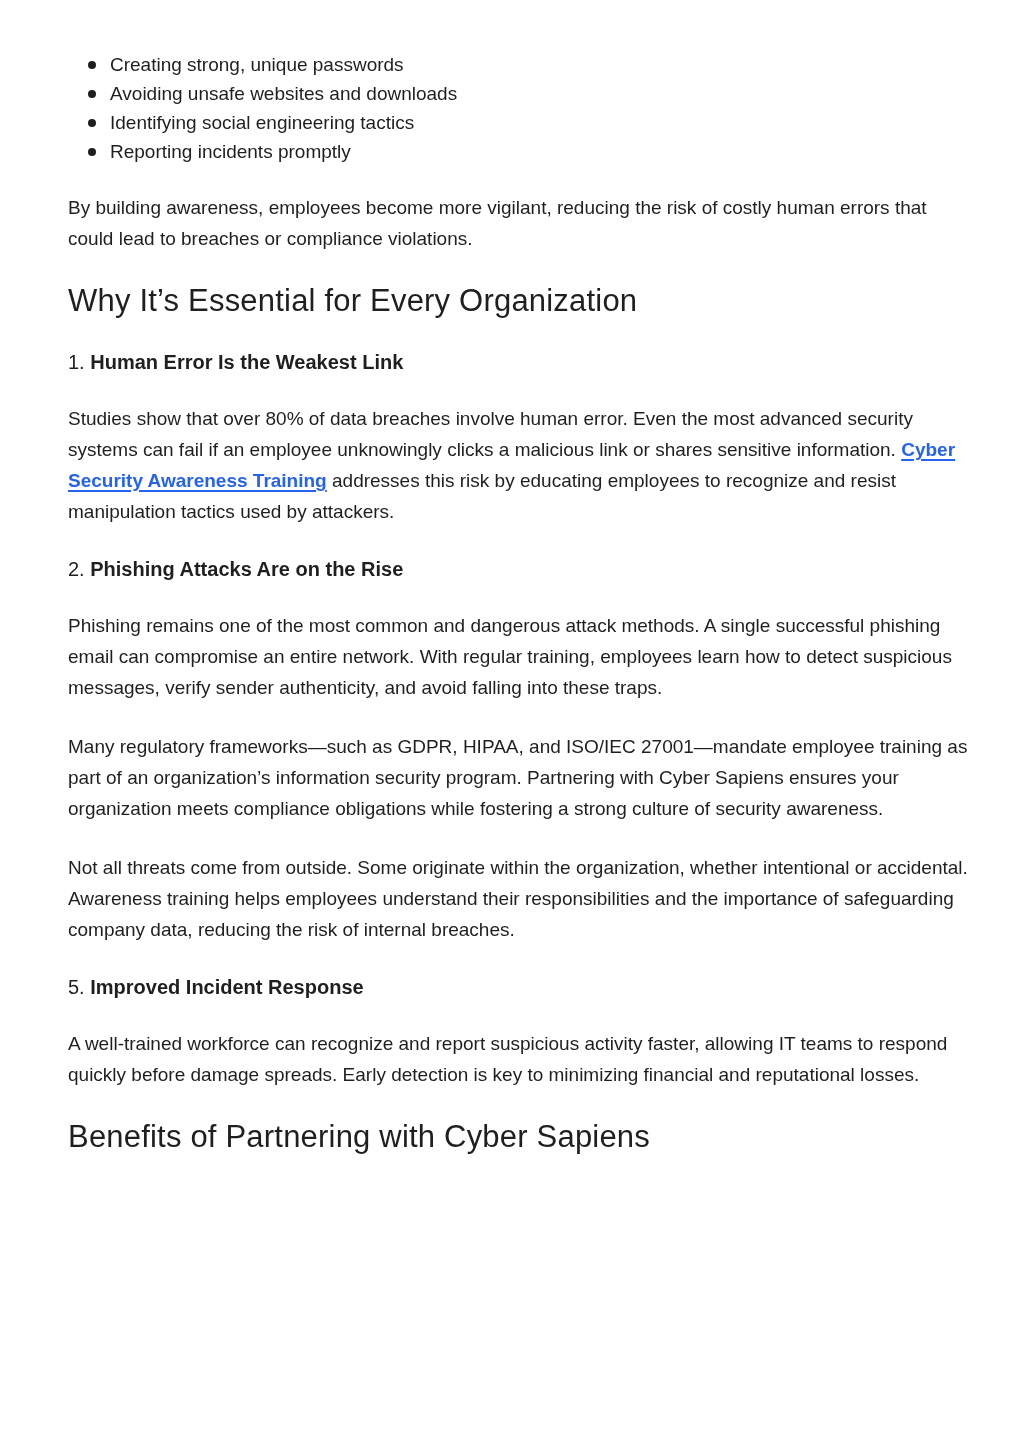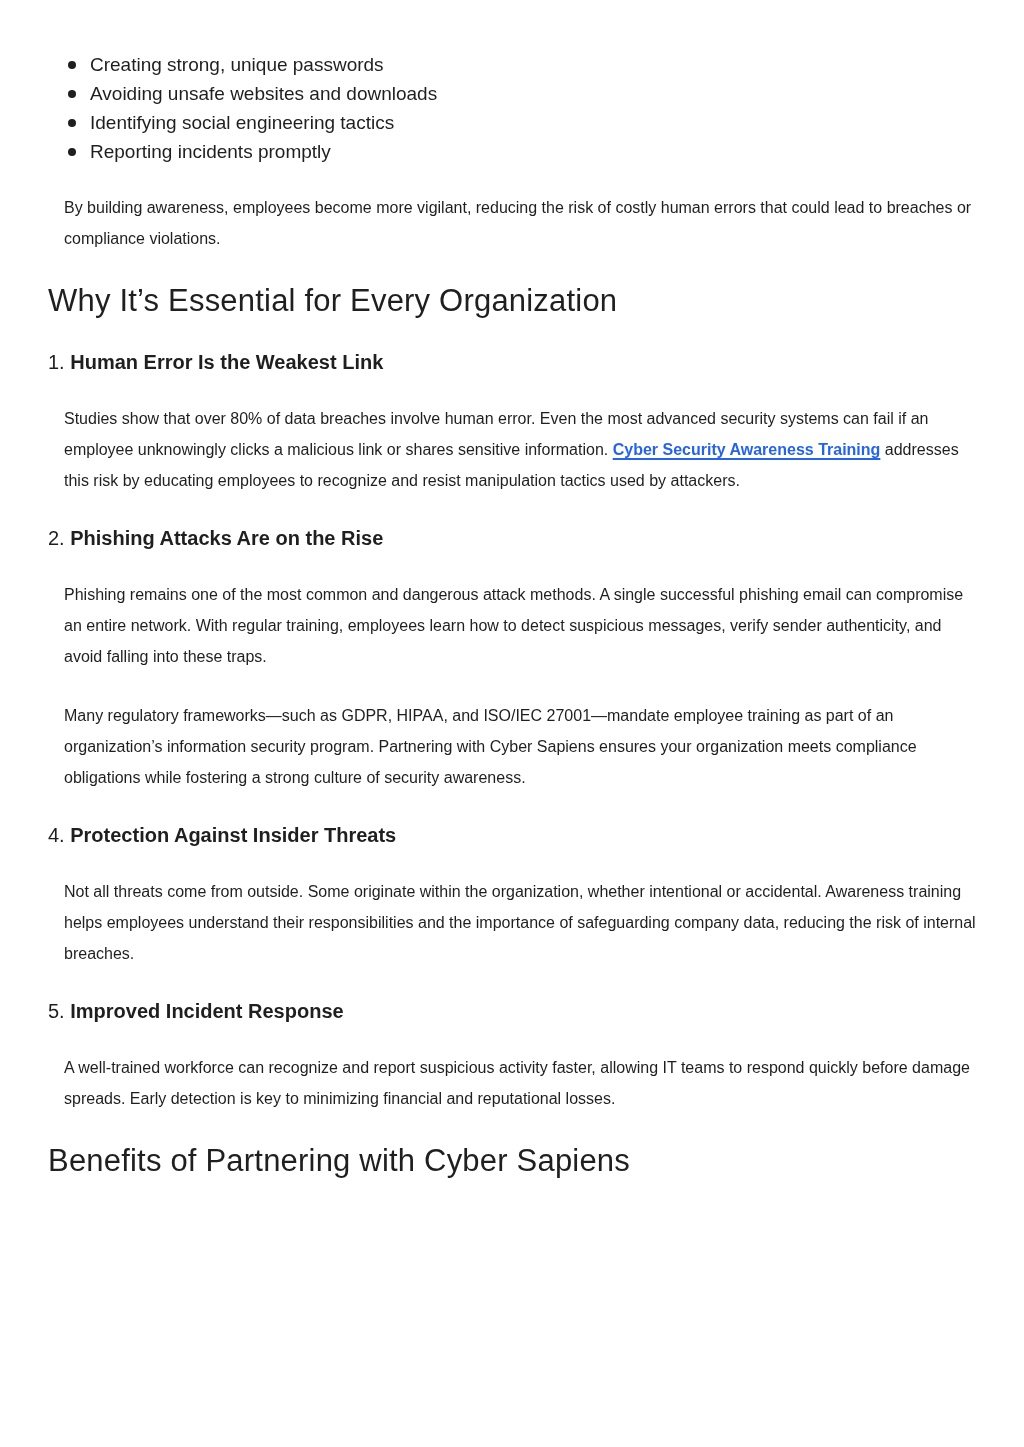--- a/index.html
+++ b/index.html
@@ -11,21 +11,21 @@
   html,body{margin:0;padding:0;}
   body{
     width:1024px;
     min-height:1447px;
     background:var(--bg-color);
     color:var(--text-color);
     font-family:"Liberation Sans", sans-serif;
     -webkit-font-smoothing:antialiased;
   }
   main{
-    padding:50px 48px 0 48px;
+    padding:50px 48px 0 68px;
   }
   
   ul.topics{
     list-style:none;
     margin:0 0 26px 0;
     padding:0 0 0 42px;
   }
   ul.topics li{
     position:relative;
     font-size:19px;
@@ -37,22 +37,22 @@
     position:absolute;
     left:-22px;
     top:11px;
     width:8px;
     height:8px;
     border-radius:50%;
     background:var(--text-color);
   }
   
   p.body-text{
-    margin:0 0 28px 16px;
-    font-size:16px;
+    margin:0 0 28px 0;
+    font-size:19px;
     line-height:31px;
     font-weight:400;
     max-width:930px;
   }
   
   h2.section-heading{
     margin:8px 0 28px 0;
     font-size:31px;
     line-height:38px;
     font-weight:400;
@@ -125,23 +125,20 @@
       <span class="num">2. </span><span class="ttl">Phishing Attacks Are on the Rise</span>
     </h3>
     <p class="body-text"><span>Phishing remains one of the most common and dangerous attack methods. A single successful phishing email can compromise an entire network. With regular training, employees learn how to detect suspicious messages, verify sender authenticity, and avoid falling into these traps.</span></p>
   </section>
 
   <section>
     <p class="body-text"><span>Many regulatory frameworks—such as GDPR, HIPAA, and ISO/IEC 27001—mandate employee training as part of an organization’s information security program. Partnering with </span><strong class="emph">Cyber Sapiens</strong><span> ensures your organization meets compliance obligations while fostering a strong culture of security awareness.</span></p>
   </section>
 
   <section>
-    <h3 class="numbered-heading">
-      <span class="num">4. </span><span class="ttl">Protection Against Insider Threats</span>
-    </h3>
     <p class="body-text"><span>Not all threats come from outside. Some originate within the organization, whether intentional or accidental. Awareness training helps employees understand their responsibilities and the importance of safeguarding company data, reducing the risk of internal breaches.</span></p>
   </section>
 
   <section>
     <h3 class="numbered-heading">
       <span class="num">5. </span><span class="ttl">Improved Incident Response</span>
     </h3>
     <p class="body-text"><span>A well-trained workforce can recognize and report suspicious activity faster, allowing IT teams to respond quickly before damage spreads. Early detection is key to minimizing financial and reputational losses.</span></p>
   </section>
 </div>

